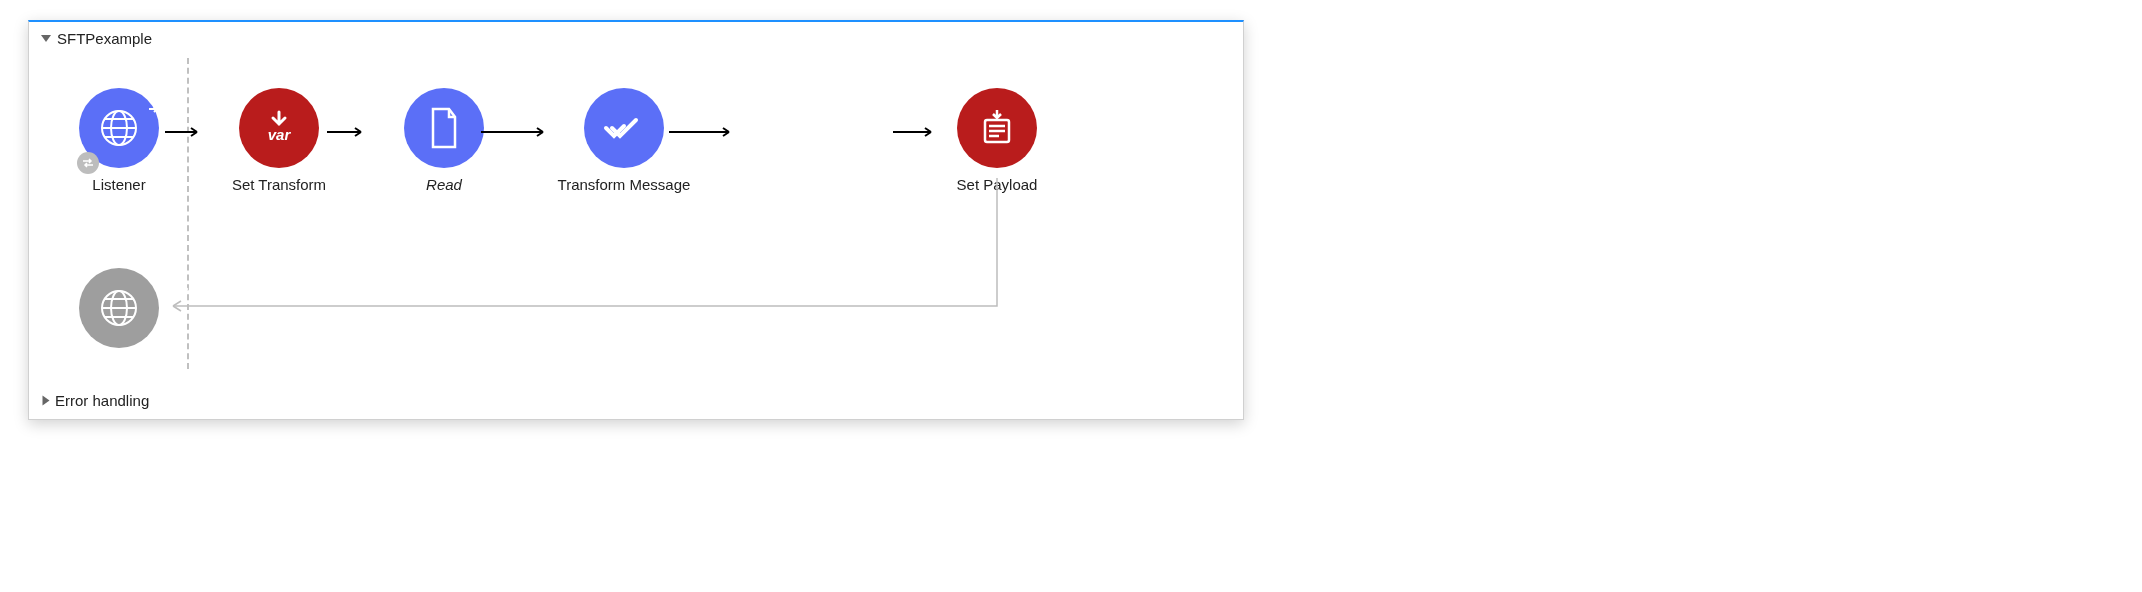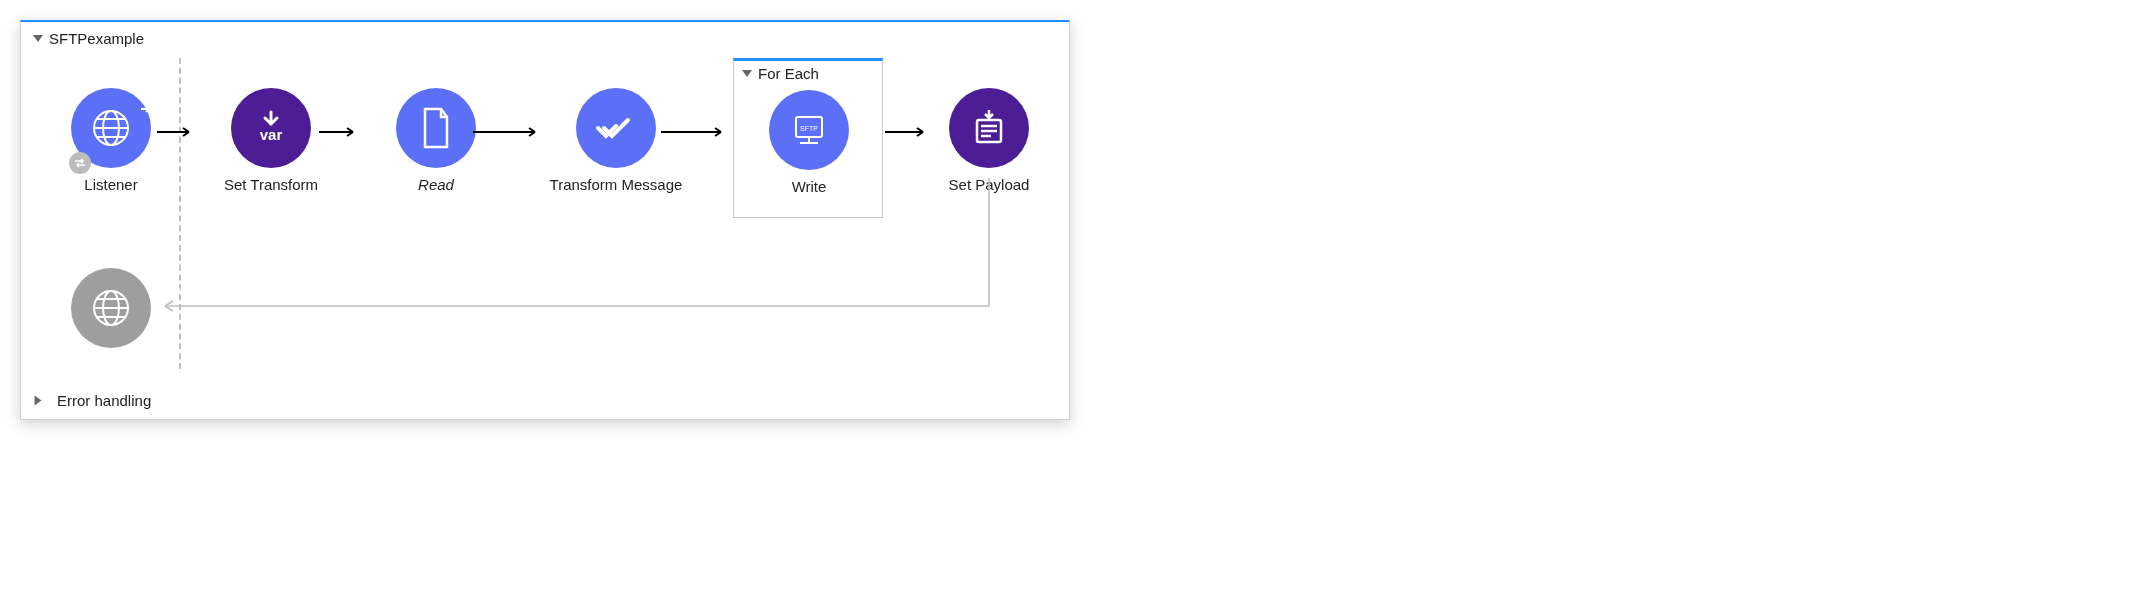--- a/index.html
+++ b/index.html
@@ -5,27 +5,28 @@
   * { box-sizing: border-box; }
   body {
     margin: 0;
     padding: 20px;
     font-family: Arial, Helvetica, sans-serif;
     font-size: 14px;
     color: #222;
     background: #fff;
   }
   .canvas {
-    width: 1050px;
+    width: 1216px;
     height: 400px;
     border: 1px solid #d0d0d0;
     border-top: 2px solid #1e90ff;
     box-shadow: 0 4px 14px rgba(0,0,0,0.18);
     position: relative;
     background: #fff;
+    margin-left: 8px;
   }
   .flow-header {
     position: absolute;
     top: 8px;
     left: 12px;
     display: flex;
     align-items: center;
     gap: 6px;
     font-size: 15px;
   }
@@ -61,21 +62,21 @@
     width: 80px;
     height: 80px;
     border-radius: 50%;
     margin: 0 auto;
     display: flex;
     align-items: center;
     justify-content: center;
     color: #fff;
   }
   .blue { background: #5b6ff7; }
-  .green { background: #4c1d95; }
+  .green { background: #b91c1c; font-style: italic; }
   .gray { background: #9e9e9e; }
   .label {
     margin-top: 8px;
     font-size: 15px;
     line-height: 1.2;
     color: #222;
   }
   .scope {
     position: absolute;
     border: 1px solid #c9c9c9;
@@ -88,21 +89,21 @@
     gap: 6px;
     font-size: 15px;
     padding: 4px 8px 0 8px;
   }
   .error-header {
     position: absolute;
     bottom: 10px;
     left: 12px;
     display: flex;
     align-items: center;
-    gap: 14px;
+    gap: 4px;
     font-size: 15px;
   }
   svg.arrow {
     position: absolute;
     overflow: visible;
   }
   .sub-badge {
     position: absolute;
     width: 22px;
     height: 22px;
@@ -192,38 +193,20 @@
         </svg>
       </div>
       <div class="label">Transform Message</div>
     </div>
 
     <svg class="arrow" style="left:620px; top:66px; width:68px; height:16px;">
       <line x1="0" y1="8" x2="60" y2="8" stroke="#000" stroke-width="2"></line>
       <path d="M60 8 L54 4 M60 8 L54 12" stroke="#000" stroke-width="2" fill="none"></path>
     </svg>
 
-    <div class="scope" style="left:692px; top:0px; width:150px; height:160px;">
-      <div class="scope-header">
-        <span class="disclosure"></span>
-        <span>For Each</span>
-      </div>
-
-      <div class="node" style="position:relative; left:5px; top:8px; width:140px;">
-        <div class="circ blue">
-          <svg width="46" height="46" viewBox="0 0 46 46" fill="none" stroke="#fff" stroke-width="2">
-            <rect x="10" y="10" width="26" height="20" rx="2"></rect>
-            <text x="23" y="24" text-anchor="middle" fill="#fff" font-size="7" font-family="Arial" stroke="none">SFTP</text>
-            <line x1="23" y1="30" x2="23" y2="36"></line>
-            <line x1="14" y1="36" x2="32" y2="36"></line>
-          </svg>
-        </div>
-        <div class="label">Write</div>
-      </div>
-    </div>
 
     <svg class="arrow" style="left:844px; top:66px; width:46px; height:16px;">
       <line x1="0" y1="8" x2="38" y2="8" stroke="#000" stroke-width="2"></line>
       <path d="M38 8 L32 4 M38 8 L32 12" stroke="#000" stroke-width="2" fill="none"></path>
     </svg>
 
     <div class="node" style="left:878px; top:30px;">
       <div class="circ green">
         <svg width="44" height="44" viewBox="0 0 44 44" fill="none" stroke="#fff" stroke-width="2.5">
           <path d="M22 4 L22 12 M18 8 L22 12 L26 8"></path>

